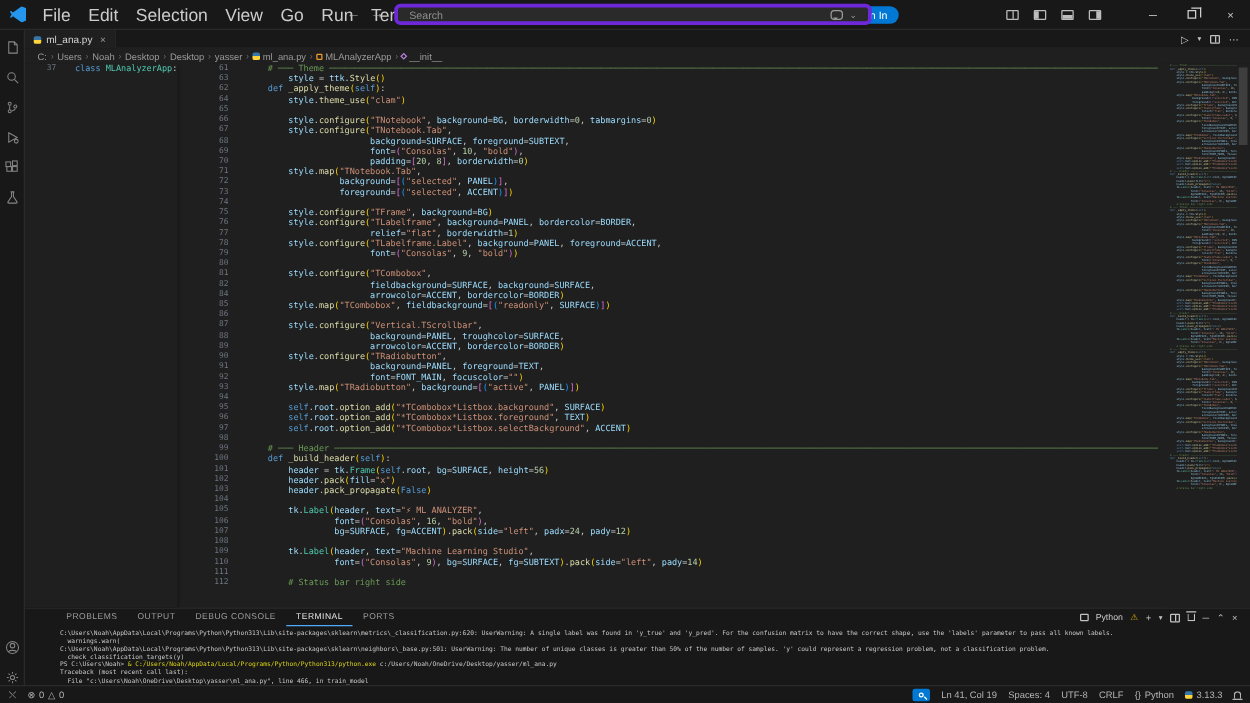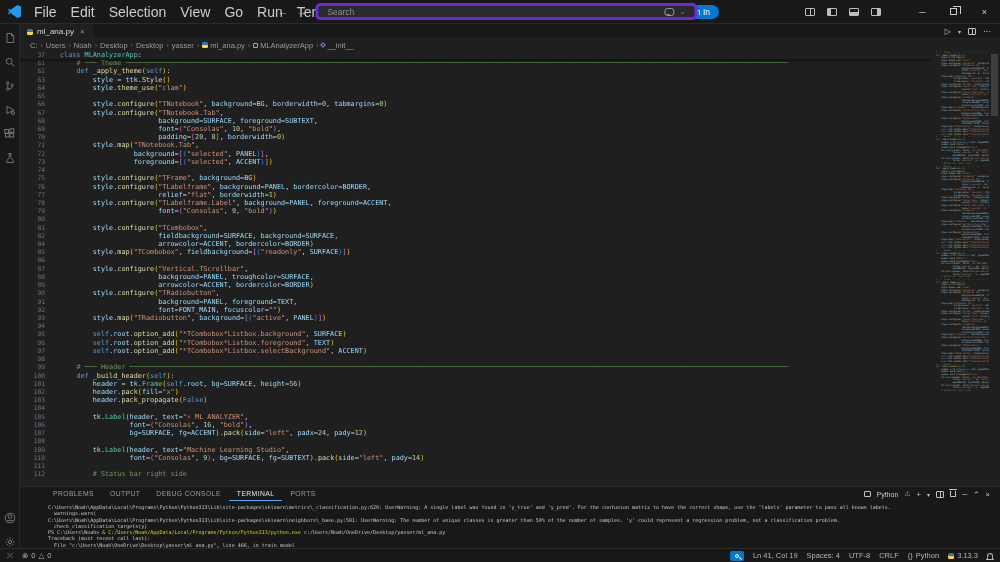--- a/index.html
+++ b/index.html
@@ -62,21 +62,21 @@
   
   .breadcrumbs { height:12px; display:flex; align-items:center; gap:3px; padding-left:10px;
     font-size:7.5px; color:#9a9a9a; background:#1f1f1f; }
   .crumb { display:flex; align-items:center; gap:2px; }
   .crumb-sep { color:#6b6b6b; font-size:7px; }
   .ic-py { width:6px; height:6px; border-radius:1.5px; background:linear-gradient(180deg,#3776ab 50%,#ffd43b 50%); }
   .ic-class { width:5px; height:5px; border:1px solid #ee9d28; border-radius:1px; }
   .ic-method { width:4px; height:4px; border:1px solid #b180d7; transform:rotate(45deg); }
   
   .editor-body { flex:1; display:flex; min-height:0; position:relative; }
-  .code-zone { flex:1; min-width:0; overflow:hidden; display:flex; flex-direction:column; }
+  .code-zone { flex:1; min-width:0; overflow:hidden; display:flex; flex-direction:row;gap:16px; }
   .sticky-row { box-shadow:0 2px 3px rgba(0,0,0,.45); position:relative; z-index:2; background:#1f1f1f; }
   .code-row { display:flex; height:8.22px; }
   .ln { width:40px; flex:none; text-align:right; padding-right:15px; color:#6e7681;
     font-family:"DejaVu Sans Mono",monospace; font-size:6.3px; line-height:8.22px; }
   pre.code-text { margin:0; font-family:"DejaVu Sans Mono",monospace; font-size:6.8px; line-height:8.22px;
     white-space:pre; color:#cccccc; }
   .tk-c { color:#6a9955; } .tk-k { color:#569cd6; } .tk-f { color:#dcdcaa; }
   .tk-v { color:#9cdcfe; } .tk-s { color:#ce9178; } .tk-n { color:#b5cea8; }
   .tk-p { color:#cccccc; } .tk-t { color:#4ec9b0; } .tk-y { color:#ffd700; }
   .tk-m { color:#da70d6; } .tk-b { color:#179fff; }
@@ -279,26 +279,26 @@
               <span class="ln">37</span>
               <pre class="code-text"><span class="tk-k">class</span><span class="tk-p"> </span><span class="tk-t">MLAnalyzerApp</span><span class="tk-p">:</span></pre>
             </div>
           </div>
         <div>
             <div class="code-row">
               <span class="ln">61</span>
               <pre class="code-text"><span class="tk-p">    </span><span class="tk-c"># ─── Theme ──────────────────────────────────────────────────────────────────────────────────────────────────────────────────────────────────────────────────────────────────</span></pre>
             </div>
             <div class="code-row">
+              <span class="ln">63</span>
+              <pre class="code-text"><span class="tk-p">        </span><span class="tk-v">style</span><span class="tk-p"> = </span><span class="tk-v">ttk</span><span class="tk-p">.</span><span class="tk-f">Style</span><span class="tk-y">()</span></pre>
+            </div>
+            <div class="code-row">
               <span class="ln">62</span>
               <pre class="code-text"><span class="tk-p">    </span><span class="tk-k">def</span><span class="tk-p"> </span><span class="tk-f">_apply_theme</span><span class="tk-y">(</span><span class="tk-k">self</span><span class="tk-y">)</span><span class="tk-p">:</span></pre>
-            </div>
-            <div class="code-row">
-              <span class="ln">63</span>
-              <pre class="code-text"><span class="tk-p">        </span><span class="tk-v">style</span><span class="tk-p"> = </span><span class="tk-v">ttk</span><span class="tk-p">.</span><span class="tk-f">Style</span><span class="tk-y">()</span></pre>
             </div>
             <div class="code-row">
               <span class="ln">64</span>
               <pre class="code-text"><span class="tk-p">        </span><span class="tk-v">style</span><span class="tk-p">.</span><span class="tk-f">theme_use</span><span class="tk-y">(</span><span class="tk-s">"clam"</span><span class="tk-y">)</span></pre>
             </div>
             <div class="code-row">
               <span class="ln">65</span>
               <pre class="code-text"></pre>
             </div>
             <div class="code-row">

